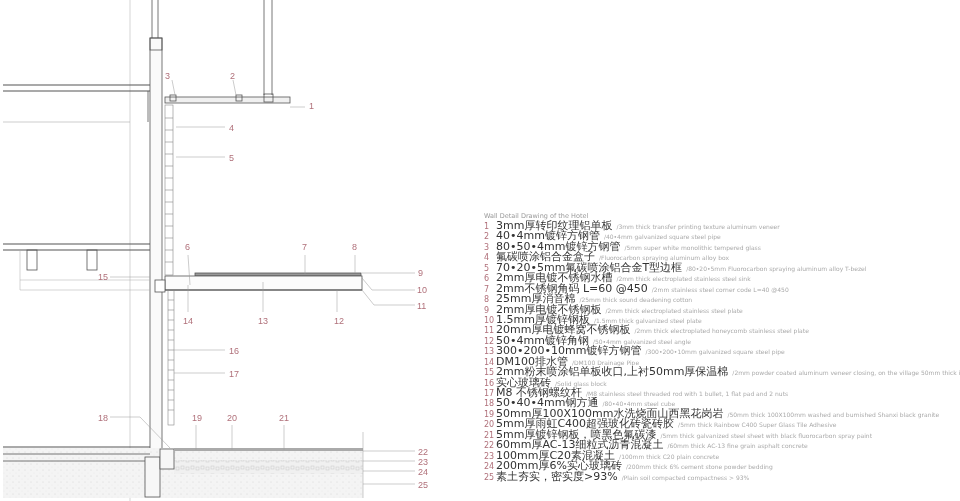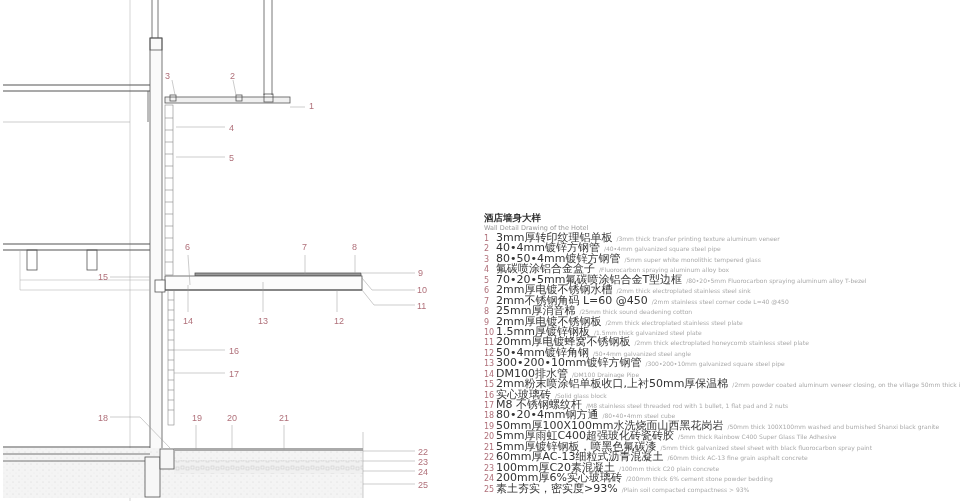--- a/index.html
+++ b/index.html
@@ -159,21 +159,20 @@
   <span class="callout" style="left:192px;top:413px">19</span>
   <span class="callout" style="left:227px;top:413px">20</span>
   <span class="callout" style="left:279px;top:413px">21</span>
   <span class="callout" style="left:418px;top:447px">22</span>
   <span class="callout" style="left:418px;top:457px">23</span>
   <span class="callout" style="left:418px;top:467px">24</span>
   <span class="callout" style="left:418px;top:480px">25</span>
 </div>
 
 <div id="legend">
-  <div class="legend-title">酒店墙身大样</div>
   <div class="legend-subtitle">Wall Detail Drawing of  the Hotel</div>
 
   <div class="legend-row">
       <span class="legend-num">1</span>
       <span class="legend-cn">3mm厚转印纹理铝单板</span>
       <span class="legend-en">/3mm thick transfer printing texture aluminum veneer</span>
     </div>
   <div class="legend-row">
       <span class="legend-num">2</span>
       <span class="legend-cn">40•4mm镀锌方钢管</span>
@@ -249,21 +248,21 @@
       <span class="legend-cn">实心玻璃砖</span>
       <span class="legend-en">/Solid glass block</span>
     </div>
   <div class="legend-row">
       <span class="legend-num">17</span>
       <span class="legend-cn">M8 不锈钢螺纹杆</span>
       <span class="legend-en">/M8 stainless steel threaded rod with 1 bullet, 1 flat pad and 2 nuts</span>
     </div>
   <div class="legend-row">
       <span class="legend-num">18</span>
-      <span class="legend-cn">80•20•4mm钢方通</span>
+      <span class="legend-cn">50•40•4mm钢方通</span>
       <span class="legend-en">/80•40•4mm steel cube</span>
     </div>
   <div class="legend-row">
       <span class="legend-num">19</span>
       <span class="legend-cn">50mm厚100X100mm水洗烧面山西黑花岗岩</span>
       <span class="legend-en">/50mm thick 100X100mm washed and burnished Shanxi black granite</span>
     </div>
   <div class="legend-row">
       <span class="legend-num">20</span>
       <span class="legend-cn">5mm厚雨虹C400超强玻化砖瓷砖胶</span>

